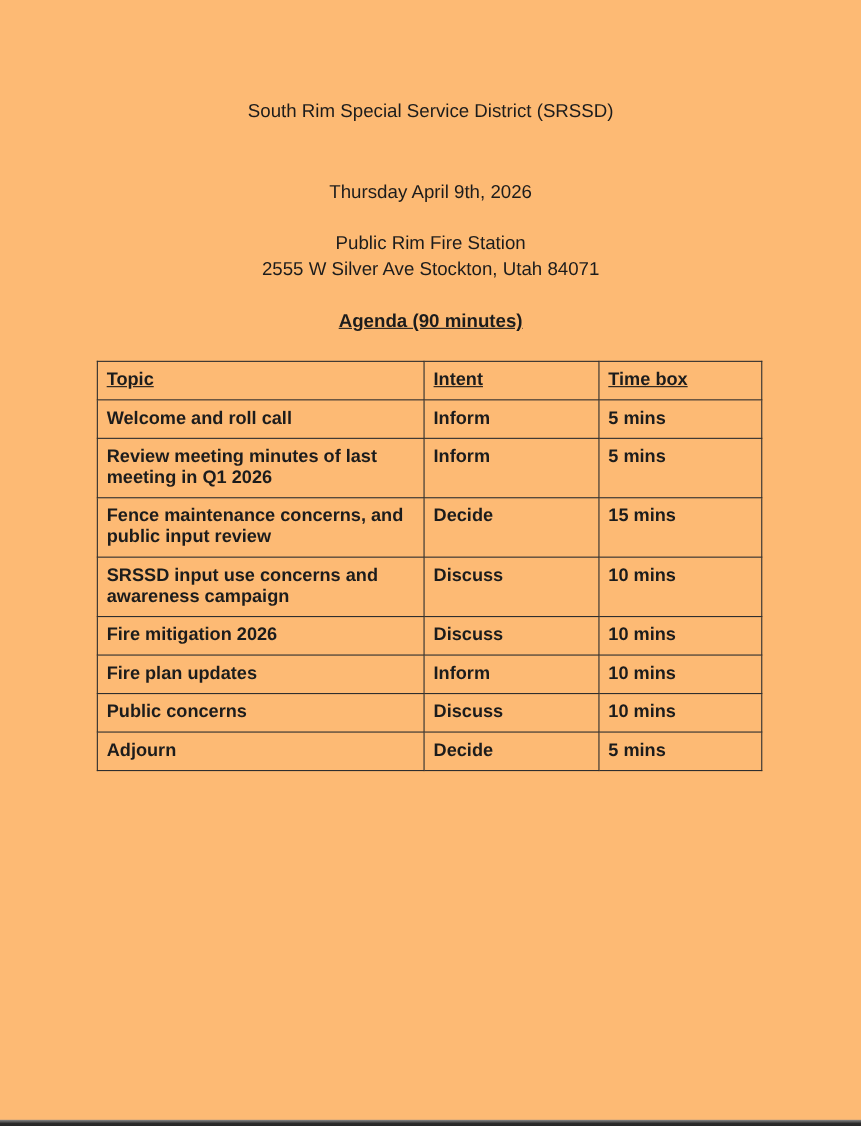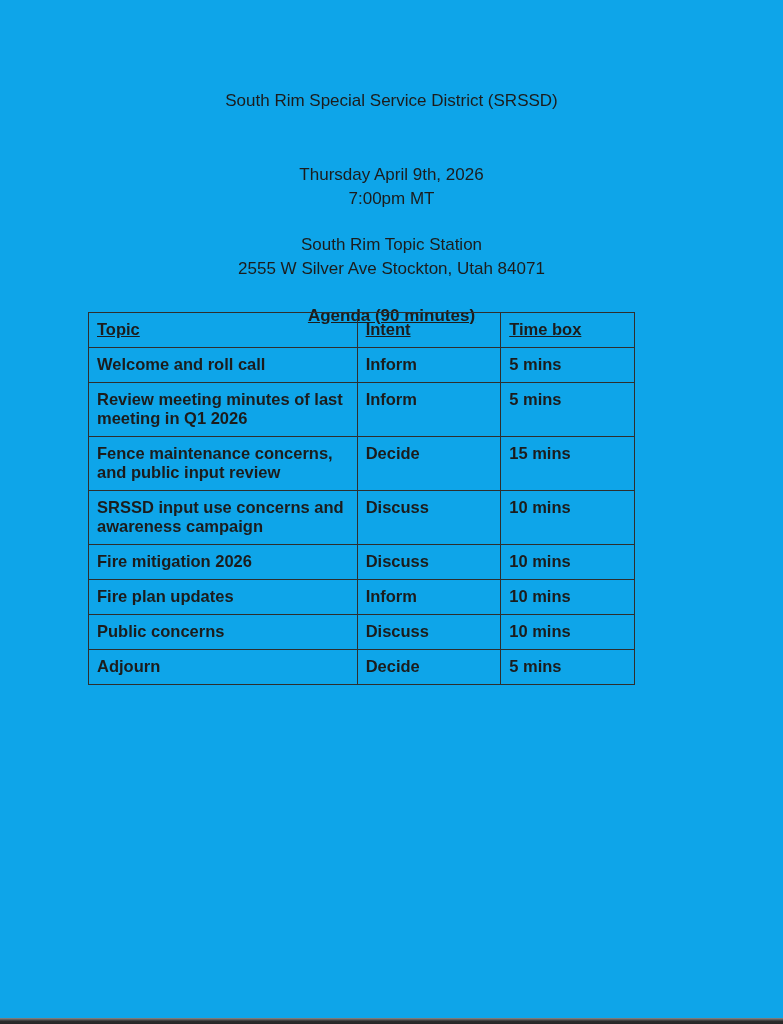--- a/index.html
+++ b/index.html
@@ -4,21 +4,21 @@
 <style>
   html, body {
     margin: 0;
     padding: 0;
     background: #ffffff;
   }
   .page {
     position: relative;
     width: 783px;
     height: 1024px;
-    background: #0ea5e9;
+    background: #fdba74;
     font-family: "Liberation Sans", sans-serif;
     color: #1c1c1c;
     overflow: hidden;
   }
   .doc-header {
     text-align: center;
     font-size: 17px;
   }
   .doc-title {
     margin: 0;
@@ -39,22 +39,22 @@
     margin: 0;
     margin-top: 25px;
     font-size: 17px;
     font-weight: bold;
     text-decoration: underline;
     line-height: 20px;
   }
   table.agenda-table {
     position: absolute;
     left: 88px;
-    top: 312px;
-    width: 547px;
+    top: 328px;
+    width: 605px;
     border-collapse: collapse;
     table-layout: fixed;
     font-size: 16.5px;
   }
   .agenda-table th,
   .agenda-table td {
     border: 1.6px solid #2e2e2e;
     padding: 7px 9px 8px 8px;
     text-align: left;
     vertical-align: top;
@@ -80,25 +80,24 @@
 </head>
 <body>
 
 <div class="page">
 
   <div class="doc-header">
     <h1 class="doc-title">South Rim Special Service District (SRSSD)</h1>
 
     <div class="datetime-block">
       <div>Thursday April 9th, 2026</div>
-      <div>7:00pm MT</div>
     </div>
 
     <div class="venue-block">
-      <div>South Rim Topic Station</div>
+      <div>Public Rim Fire Station</div>
       <div>2555 W Silver Ave Stockton, Utah 84071</div>
     </div>
 
     <h2 class="agenda-heading">Agenda (90 minutes)</h2>
   </div>
 
   <table class="agenda-table">
     <colgroup>
       <col class="col-topic">
       <col class="col-intent">

